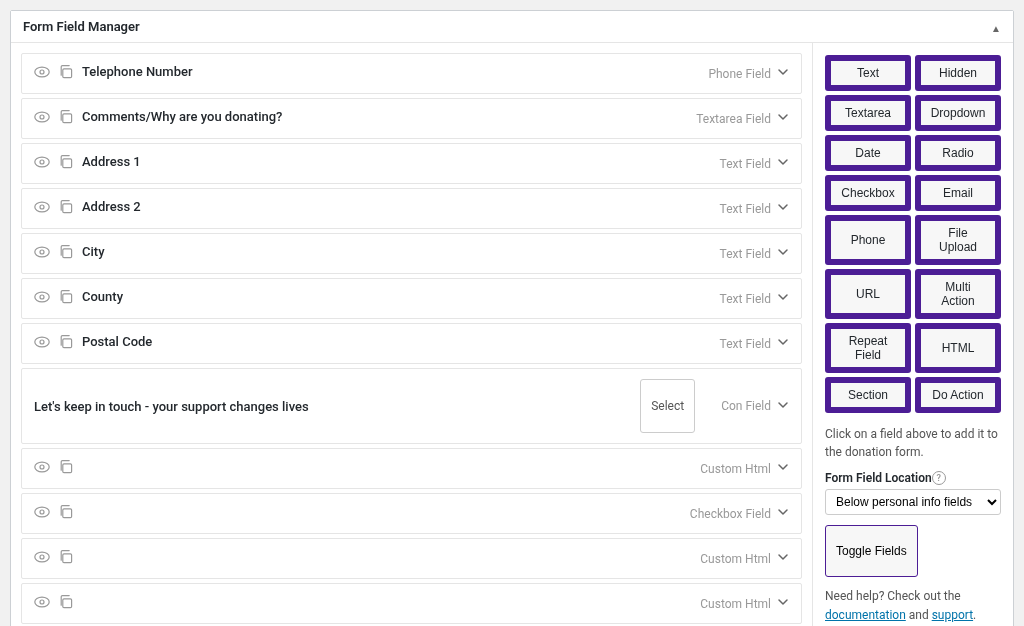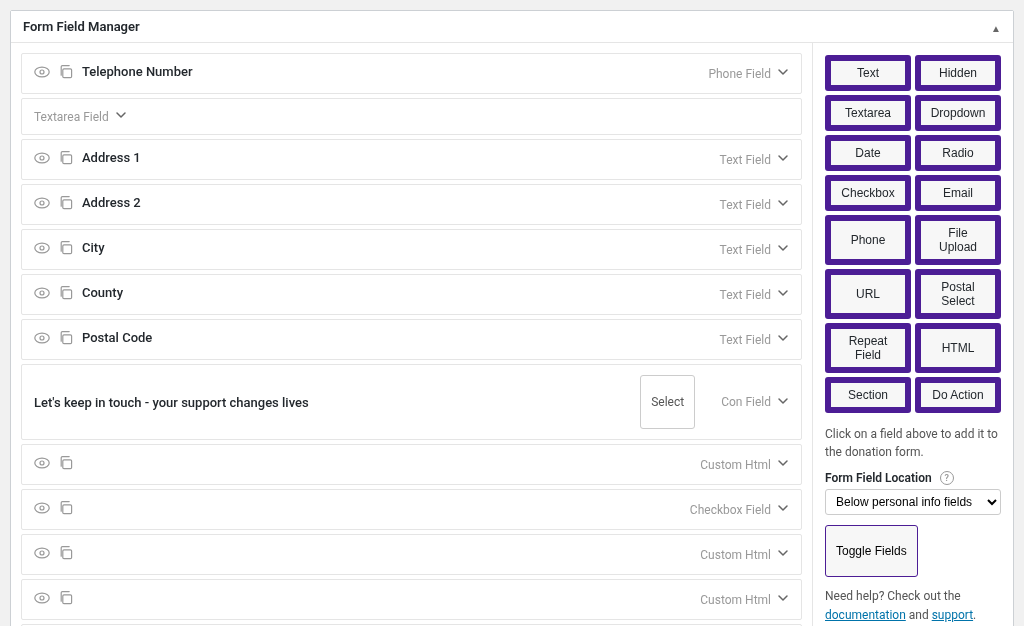--- a/index.html
+++ b/index.html
@@ -98,21 +98,21 @@
       margin-bottom: 10px;
       line-height: 1.5;
     }
     .form-field-location-label {
       font-size: 12px;
       font-weight: 600;
       color: #23282d;
       margin-bottom: 4px;
       display: flex;
       align-items: center;
-      gap: 8px;
+      gap: 0;
     }
     .location-select {
       width: 100%;
       font-size: 12px;
       border: 1px solid #ccc;
       border-radius: 3px;
       padding: 4px 6px;
       background: #fff;
       margin-bottom: 10px;
     }
@@ -181,20 +181,31 @@
             <span>Telephone Number</span>
           </div>
           <div class="field-right">
             <span class="field-type-label">Phone Field</span>
             <span><svg width="12" height="12" viewBox="0 0 12 12" fill="none">
                 <path d="M2 4l4 4 4-4" stroke="#666" stroke-width="1.5" stroke-linecap="round" stroke-linejoin="round"></path>
               </svg></span>
           </div>
         </div>
         <div class="field-row">
+          <div class="field-left">
+            <span><svg width="16" height="16" viewBox="0 0 20 14" fill="none" xmlns="http://www.w3.org/2000/svg">
+                <ellipse cx="10" cy="7" rx="9" ry="6" stroke="#999" stroke-width="1.5" fill="none"></ellipse>
+                <circle cx="10" cy="7" r="2.5" stroke="#999" stroke-width="1.5" fill="none"></circle>
+              </svg></span>
+            <span><svg width="16" height="16" viewBox="0 0 20 20" fill="none" xmlns="http://www.w3.org/2000/svg">
+                <rect x="6" y="6" width="11" height="11" rx="1.5" stroke="#999" stroke-width="1.5" fill="none"></rect>
+                <path d="M4 14V3.5A1.5 1.5 0 015.5 2H14" stroke="#999" stroke-width="1.5" stroke-linecap="round"></path>
+              </svg></span>
+            <span>Comments/Why are you donating?</span>
+          </div>
           <div class="field-right">
             <span class="field-type-label">Textarea Field</span>
             <span><svg width="12" height="12" viewBox="0 0 12 12" fill="none">
                 <path d="M2 4l4 4 4-4" stroke="#666" stroke-width="1.5" stroke-linecap="round" stroke-linejoin="round"></path>
               </svg></span>
           </div>
         </div>
         <div class="field-row">
           <div class="field-left">
             <span><svg width="16" height="16" viewBox="0 0 20 14" fill="none" xmlns="http://www.w3.org/2000/svg">
@@ -400,21 +411,21 @@
           <button class="field-btn">Hidden</button>
           <button class="field-btn">Textarea</button>
           <button class="field-btn">Dropdown</button>
           <button class="field-btn">Date</button>
           <button class="field-btn">Radio</button>
           <button class="field-btn">Checkbox</button>
           <button class="field-btn">Email</button>
           <button class="field-btn">Phone</button>
           <button class="field-btn">File Upload</button>
           <button class="field-btn">URL</button>
-          <button class="field-btn">Postal Select</button>
+          <button class="field-btn">Multi Action</button>
           <button class="field-btn">Repeat Field</button>
           <button class="field-btn">HTML</button>
           <button class="field-btn">Section</button>
           <button class="field-btn">Do Action</button>
         </div>
       <div class="hint-text">Click on a field above to add it to the donation form.</div>
       <div class="form-field-location-label">
         <span>Form Field Location</span>
         <span class="info-icon">?</span>
       </div>

